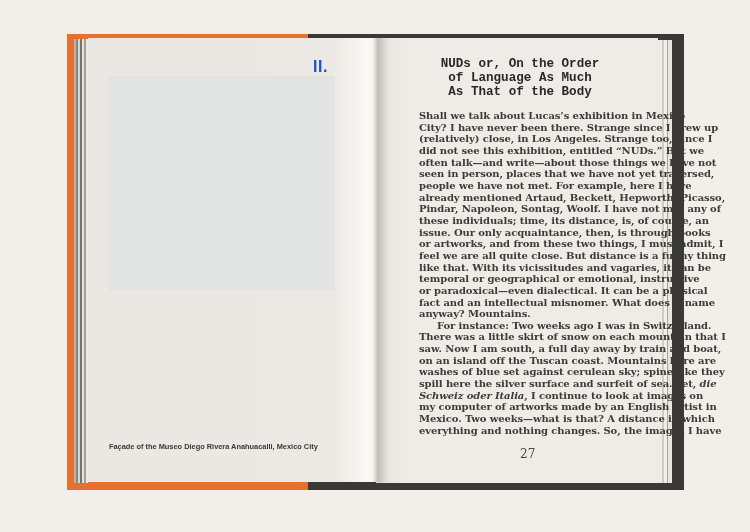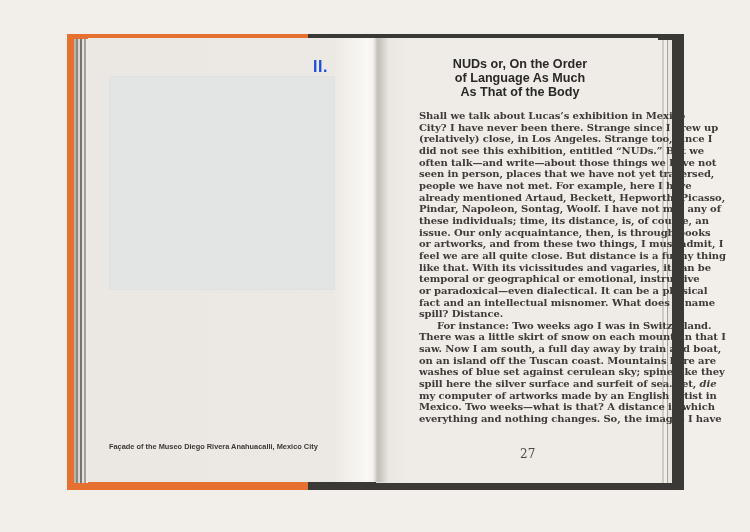--- a/index.html
+++ b/index.html
@@ -61,21 +61,21 @@
     }
     .caption {
       position: absolute; left: 109px; top: 442px;
       font-family: "Liberation Sans", sans-serif;
       font-weight: bold; font-size: 7.4px; color: #3a3836;
       white-space: nowrap;
     }
     .title {
       position: absolute; left: 400px; top: 57px;
       width: 240px; text-align: center;
-      font-family: Liberation Sans, sans-serif;
+      font-family: Liberation Mono, monospace;
       font-weight: bold; font-size: 12.6px; line-height: 14px;
       color: #2a2826;
     }
     .title div { white-space: nowrap; }
     .body-text {
       position: absolute; left: 419px; top: 110px;
       width: 232px;
       font-family: "DejaVu Serif", serif;
       font-size: 10px; line-height: 11.65px;
       color: #3d3a37; font-weight: bold;
@@ -122,25 +122,26 @@
   <div class="line">already mentioned Artaud, Beckett, Hepworth, Picasso,</div>
   <div class="line">Pindar, Napoleon, Sontag, Woolf. I have not met any of</div>
   <div class="line">these individuals; time, its distance, is, of course, an</div>
   <div class="line">issue. Our only acquaintance, then, is through books</div>
   <div class="line">or artworks, and from these two things, I must admit, I</div>
   <div class="line">feel we are all quite close. But distance is a funny thing</div>
   <div class="line">like that. With its vicissitudes and vagaries, it can be</div>
   <div class="line">temporal or geographical or emotional, instructive</div>
   <div class="line">or paradoxical—even dialectical. It can be a physical</div>
   <div class="line">fact and an intellectual misnomer. What does it name</div>
-  <div class="line">spill? Distance.</div>
+  <div class="line">anyway? Mountains.</div>
   <div class="line indent">For instance: Two weeks ago I was in Switzerland.</div>
   <div class="line">There was a little skirt of snow on each mountain that I</div>
   <div class="line">saw. Now I am south, a full day away by train and boat,</div>
   <div class="line">on an island off the Tuscan coast. Mountains here are</div>
   <div class="line">washes of blue set against cerulean sky; spine-like they</div>
   <div class="line"><span>spill here the silver surface and surfeit of sea. Yet, </span><em>die</em></div>
+  <div class="line"><em>Schweiz oder Italia</em><span>, I continue to look at images on</span></div>
   <div class="line">my computer of artworks made by an English artist in</div>
   <div class="line">Mexico. Two weeks—what is that? A distance in which</div>
   <div class="line">everything and nothing changes. So, the images I have</div>
 </div>
 
 <div class="page-number">27</div>
 
 </body></html>

